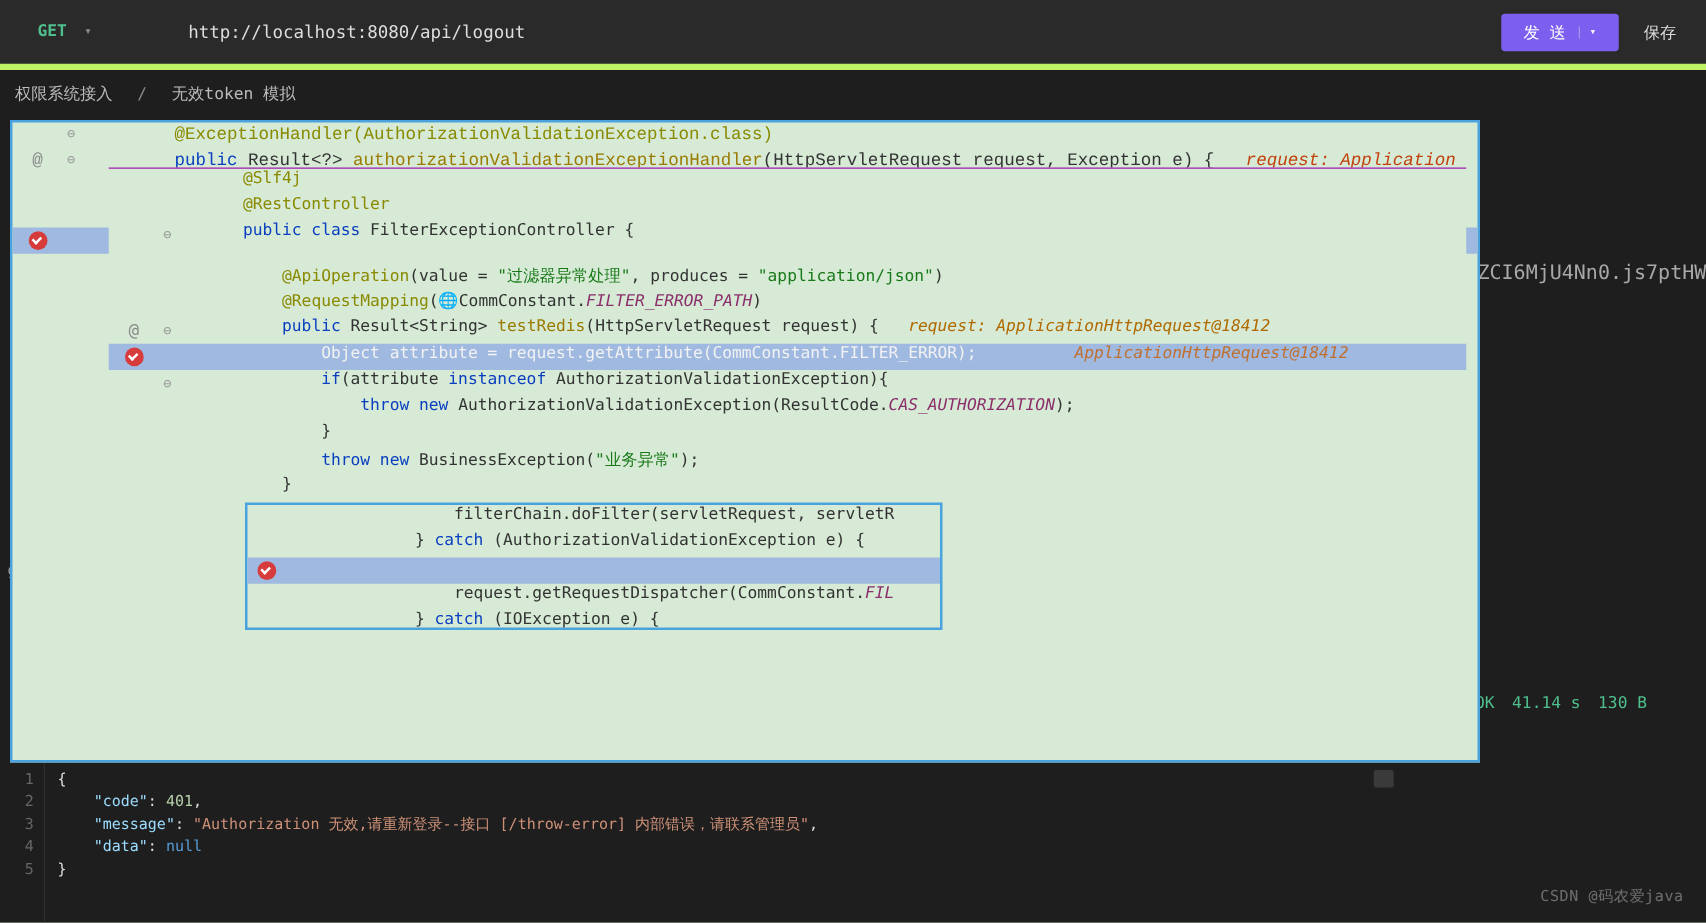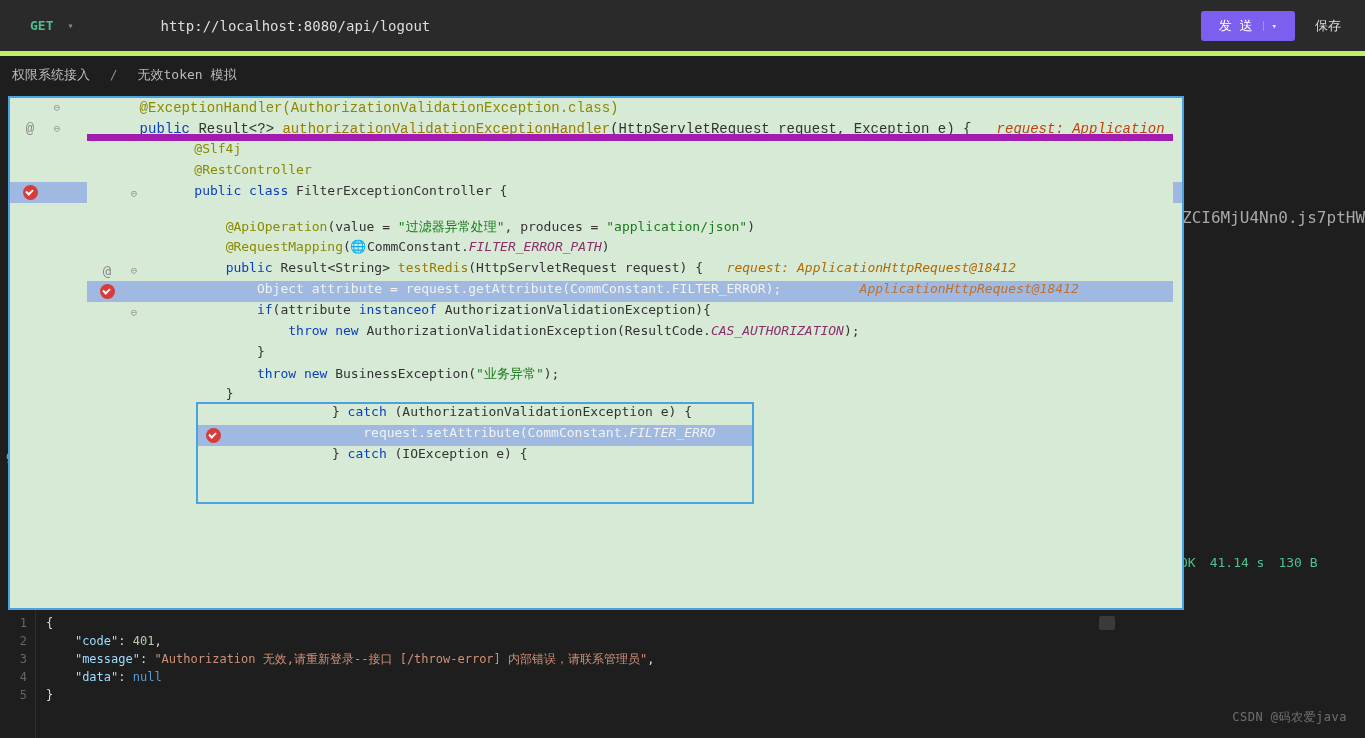--- a/index.html
+++ b/index.html
@@ -25,21 +25,21 @@
   color: #4fc08d;
   font-weight: bold;
   padding: 4px 20px;
   display: flex;
   align-items: center;
   gap: 14px;
 }
 .method-select .chev { color: #888; font-size: 10px; }
 .url-input {
   flex: 1;
-  margin-left: 20px;
+  margin-left: 10px;
   color: #ddd;
   font-size: 14px;
   padding-left: 47px;
 }
 .send-btn {
   background: #7c5fee;
   color: #fff;
   padding: 6px 18px;
   border-radius: 3px;
   display: flex;
@@ -127,21 +127,21 @@
 .hl-exec { background:#9fb9e0; }
 .hl-exec .txt { color:#f2f2f2 !important; }
 
 .c-ann{color:#8a8a00}.c-kw{color:#0a3fbf}.c-mtd{color:#9a7a00}.c-str{color:#1a7a1a}.c-cmt{color:#c2410c;font-style:italic}.c-const{color:#8b2f6b;font-style:italic}.c-ident{color:#333}
 
 .overlay2 {
   position: absolute;
   left: 87px; top: 134px;
   width: 1086px; height: 280px;
   background: #d6ead6;
-  border-top: 7px solid #a21caf;
+  border-top: 1px solid #a21caf;
 }
 .overlay2 .row{height:21px;position:relative;white-space:pre}
 .overlay2 .gut{position:absolute;left:0;width:40px;height:100%;display:flex;align-items:center;justify-content:center}
 .overlay2 .foldcol{position:absolute;left:40px;width:14px;height:100%;display:flex;align-items:center;justify-content:center;color:#9a9a9a;font-size:11px}
 .overlay2 .txt{position:absolute;left:58px;right:0;padding-left:18px}
 
 .overlay3 {
   position: absolute;
   left: 196px; top: 402px;
   width: 558px; height: 102px;
@@ -253,18 +253,20 @@
   <div class="row"><span class="gut"><span class="at">@</span></span><span class="foldcol">⊖</span><span class="txt">        <span class="c-kw">public</span><span class="c-ident"> Result&lt;String&gt; </span><span class="c-mtd">testRedis</span><span class="c-ident">(HttpServletRequest request) {</span><span class="c-cmt" style="color:#b06a00">   request: ApplicationHttpRequest@18412</span></span></div>
   <div class="row hl-exec"><span class="gut"><span class="bp"></span></span><span class="txt" style="color:#f2f2f2">            <span>Object attribute = request.getAttribute(CommConstant.</span><span style="">FILTER_ERROR</span><span>);</span><span style="color:#c07030;font-style:italic">          ApplicationHttpRequest@18412</span></span></div>
   <div class="row"><span class="foldcol">⊖</span><span class="txt">            <span class="c-kw">if</span><span class="c-ident">(attribute </span><span class="c-kw">instanceof</span><span class="c-ident"> AuthorizationValidationException){</span></span></div>
   <div class="row"><span class="txt">                <span class="c-kw">throw new</span><span class="c-ident"> AuthorizationValidationException(ResultCode.</span><span class="c-const">CAS_AUTHORIZATION</span><span class="c-ident">);</span></span></div>
   <div class="row"><span class="txt">            <span class="c-ident">}</span></span></div>
   <div class="row"><span class="txt">            <span class="c-kw">throw new</span><span class="c-ident"> BusinessException(</span><span class="c-str">"业务异常"</span><span class="c-ident">);</span></span></div>
   <div class="row"><span class="txt">        <span class="c-ident">}</span></span></div>
 </div>
 
 <div class="overlay3">
+  <div class="row"><span class="txt">                <span class="c-ident">filterChain.doFilter(servletRequest, servletR</span></span></div>
   <div class="row"><span class="txt">            <span class="c-ident">} </span><span class="c-kw">catch</span><span class="c-ident"> (AuthorizationValidationException e) {</span></span></div>
-  <div class="row hl-exec"><span class="gut"><span class="bp"></span></span><span class="txt" style="color:#f2f2f2">                <span>request.setAttribute(CommConstant.</span><span style="font-style:italic">FILTER_ERRO</span></span></div>
+  <div class="row hl-exec"><span class="gut"><span class="bp"></span></span></div>
+  <div class="row"><span class="txt">                <span class="c-ident">request.getRequestDispatcher(CommConstant.</span><span class="c-const">FIL</span></span></div>
   <div class="row"><span class="txt">            <span class="c-ident">} </span><span class="c-kw">catch</span><span class="c-ident"> (IOException e) {</span></span></div>
 </div>
 
 <div class="watermark">CSDN @码农爱java</div>
 
 </body></html>

